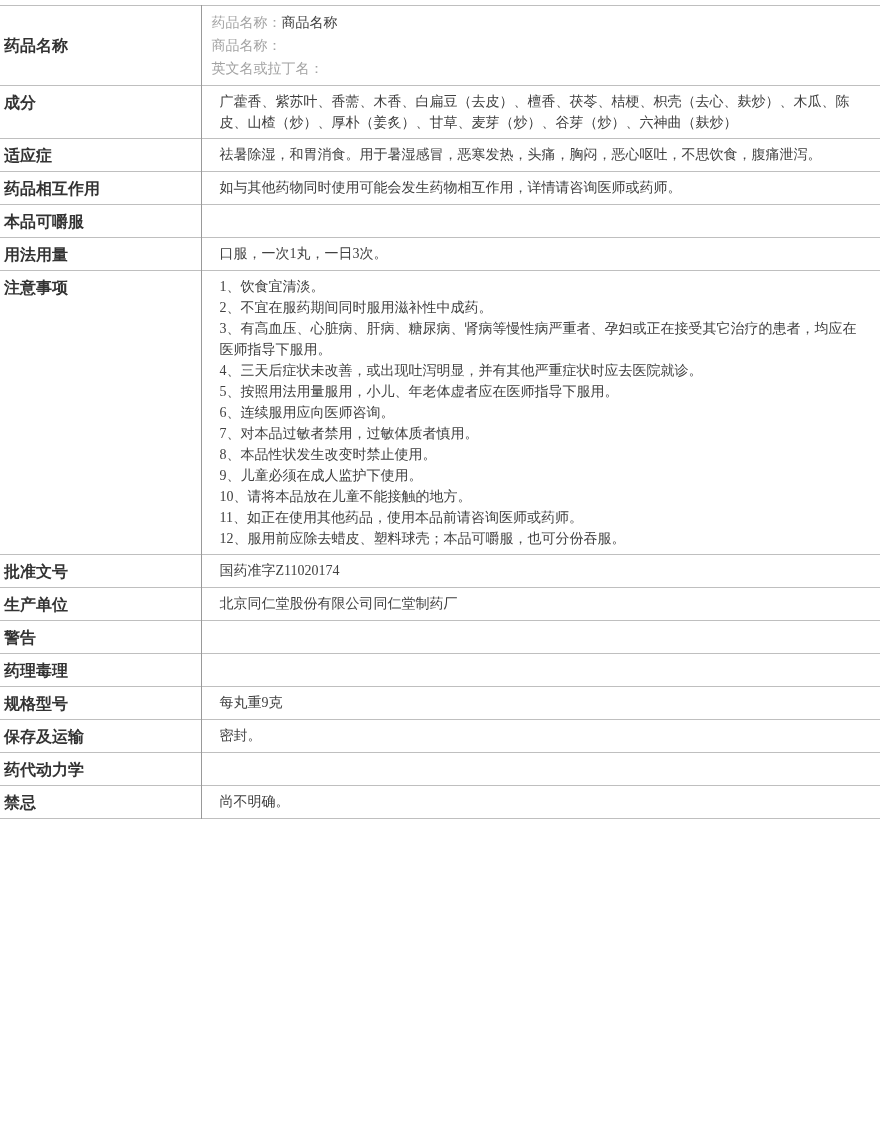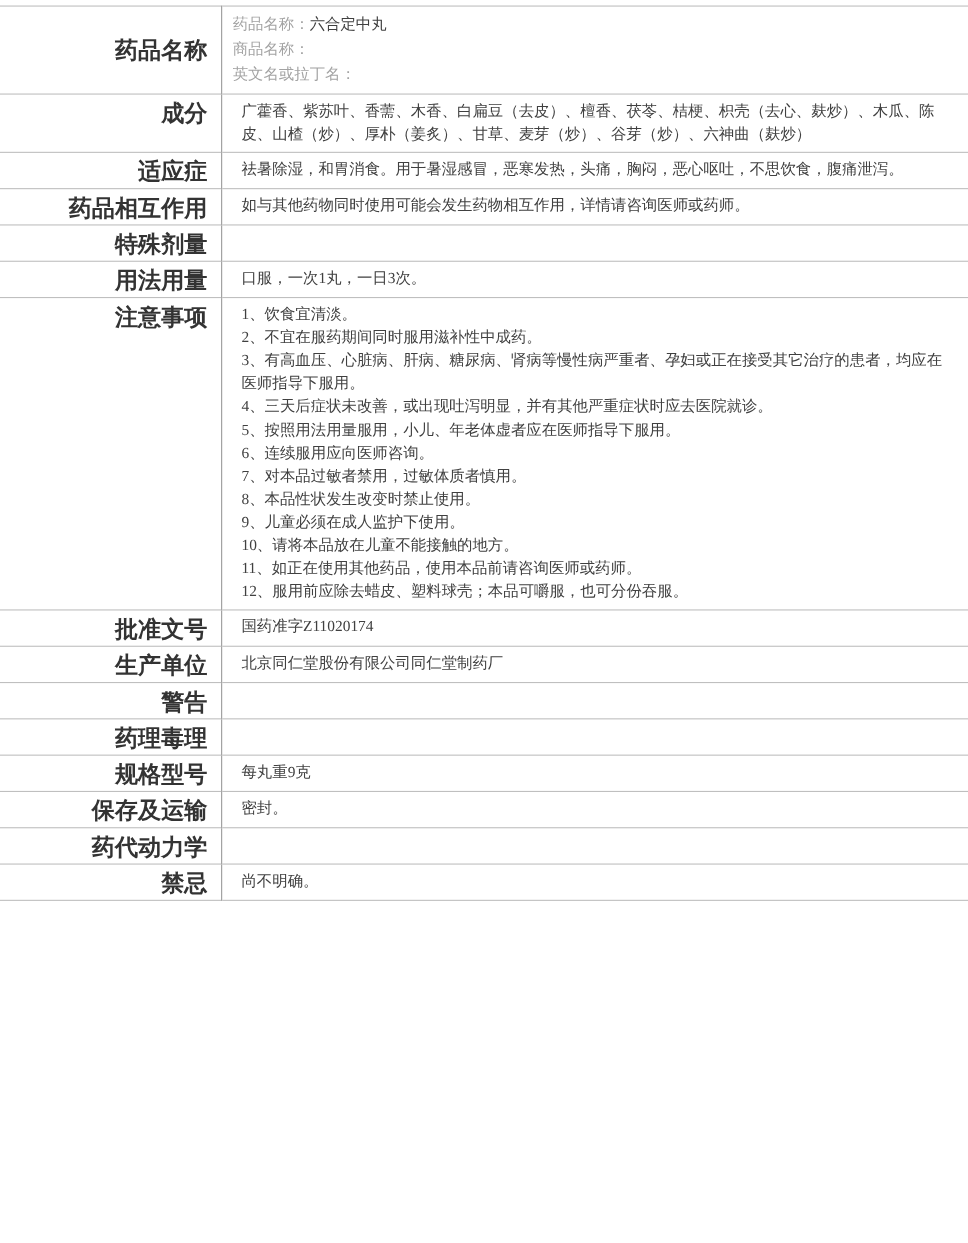--- a/index.html
+++ b/index.html
@@ -24,24 +24,24 @@
     border-collapse:collapse;
     table-layout:fixed;
     border-top:1px solid var(--row-border);
   }
   table.drug-table tr{
     border-bottom:1px solid var(--row-border);
   }
   table.drug-table th{
     width:201px;
     border-right:1px solid var(--divider);
-    text-align:right;
+    text-align:left;
     vertical-align:top;
     padding:7px 12px 5px 4px;
-    font-size:21px;
+    font-size:16px;
     font-weight:bold;
     color:var(--label-color);
     line-height:20px;
     white-space:nowrap;
   }
   table.drug-table td{
     vertical-align:top;
     padding:5px 14px 5px 18px;
     font-size:14px;
     line-height:21px;
@@ -57,21 +57,21 @@
 </style>
 </head>
 <body>
 
 <table class="drug-table">
   <tbody id="rows">
     <tr class="name-row">
       <th>药品名称</th>
       <td>
         <div class="field-line">
-          <span class="muted">药品名称：</span><span class="field-val">六合定中丸</span>
+          <span class="muted">药品名称：</span><span class="field-val">商品名称</span>
         </div>
         <div class="field-line">
           <span class="muted">商品名称：</span><span class="field-val"></span>
         </div>
         <div class="field-line">
           <span class="muted">英文名或拉丁名：</span><span class="field-val"></span>
         </div>
       </td>
     </tr>
 
@@ -85,21 +85,21 @@
     <td><span>祛暑除湿，和胃消食。用于暑湿感冒，恶寒发热，头痛，胸闷，恶心呕吐，不思饮食，腹痛泄泻。</span></td>
   </tr>
 
   <tr>
     <th>药品相互作用</th>
     <td><span>如与其他药物同时使用可能会发生药物相互作用，详情请咨询医师或药师。</span></td>
   </tr>
 
 
   <tr>
-    <th>特殊剂量</th>
+    <th>本品可嚼服</th>
     <td><span></span></td>
   </tr>
 
 
   <tr>
     <th>用法用量</th>
     <td><span>口服，一次1丸，一日3次。</span></td>
   </tr>
 
   <tr>

